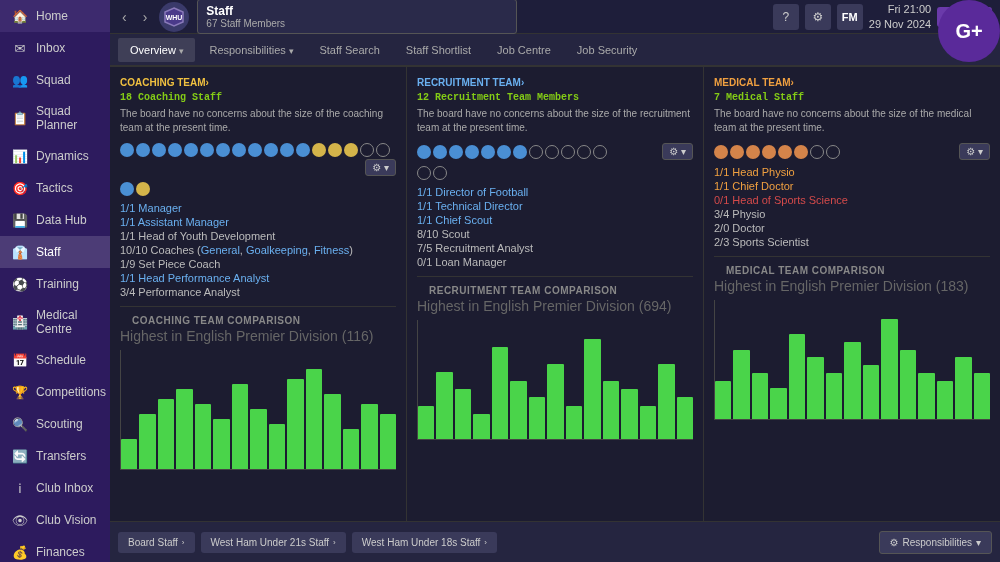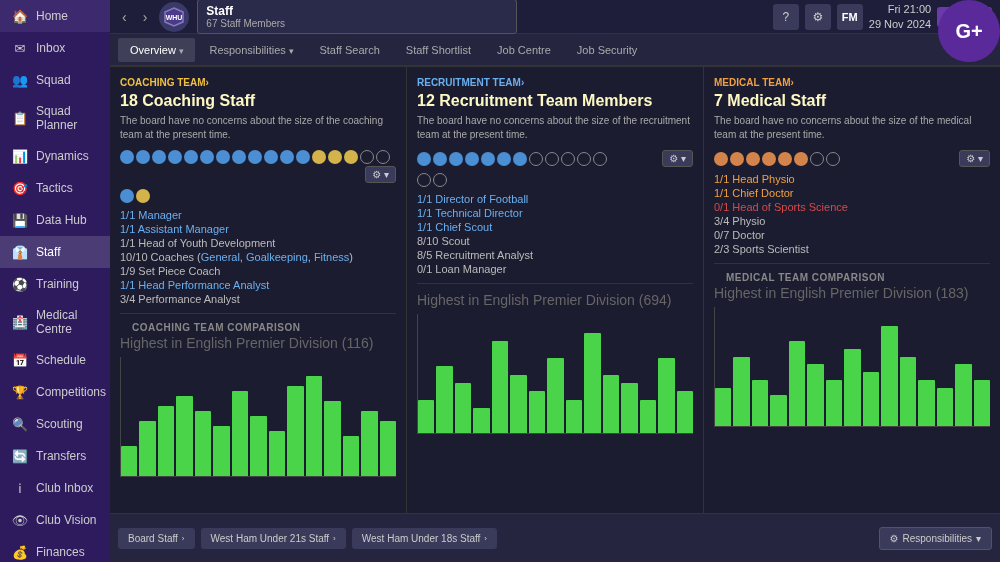--- a/index.html
+++ b/index.html
@@ -50,21 +50,21 @@
       background: #1c1c30; overflow: hidden; display: flex; flex-direction: column;
     }
 
     
     .columns { display: flex; flex: 1; gap: 0; border-top: 1px solid #333; }
     .col { flex: 1; border-right: 1px solid #333; padding: 10px; overflow: hidden; position: relative; }
     .col:last-child { border-right: none; }
 
     .col-team-label { font-size: 10px; color: #f0c040; text-transform: uppercase; font-weight: bold; margin-bottom: 4px; cursor: pointer; }
     .col-team-label.blue { color: #6ab0f0; }
-    .col-title { font-size: 16px; font-weight: bold; color: #fef9c3; margin-bottom: 4px; }
+    .col-title { font-size: 10px; font-weight: bold; color: #84cc16; margin-bottom: 4px; font-family: Liberation Mono, monospace; }
     .col-desc { font-size: 10px; color: #aaa; margin-bottom: 8px; line-height: 1.4; }
 
     
     .avatar-row { display: flex; align-items: center; gap: 2px; margin-bottom: 6px; flex-wrap: wrap; }
     .avatar-dot { width: 14px; height: 14px; border-radius: 50%; display: inline-block; }
     .avatar-dot.blue { background: #4a8fd4; }
     .avatar-dot.yellow { background: #d4b44a; }
     .avatar-dot.outline { background: transparent; border: 1.5px solid #888; }
 
     .avatar-action { background: #3a3a5a; border: 1px solid #555; border-radius: 3px; padding: 2px 6px; font-size: 10px; color: #ccc; cursor: pointer; display: flex; align-items: center; gap: 3px; margin-left: auto; }
@@ -75,21 +75,21 @@
     .staff-item a { color: #6ab0f0; cursor: pointer; }
 
     
     .comparison-section { margin-top: 8px; border-top: 1px solid #333; padding-top: 8px; }
     .comparison-label { font-size: 10px; font-weight: bold; color: #888; text-transform: uppercase; letter-spacing: 0.5px; margin-bottom: 2px; padding-left: 12px; }
     .comparison-highest { font-size: 14px; color: #666; margin-bottom: 6px; }
     .chart-area { height: 120px; display: flex; align-items: flex-end; gap: 2px; border-bottom: 1px solid #444; border-left: 1px solid #444; padding: 4px 0 0 0; }
 
     
     #bottom-tabs {
-      position: absolute; left: 110px; bottom: 0; right: 0; height: 49px;
+      position: absolute; left: 110px; bottom: 0; right: 0; height: 41px;
       background: #252540; display: flex; align-items: center; padding: 0 8px; gap: 6px;
       border-top: 1px solid #333;
     }
     .bottom-tab { padding: 5px 10px; background: #3a3a5a; color: #ccc; border-radius: 3px; font-size: 10px; cursor: pointer; display: flex; align-items: center; gap: 4px; }
     .bottom-tab-arrow { font-size: 8px; }
     .responsibilities-btn { margin-left: auto; background: #3a3a5a; border: 1px solid #555; color: #ccc; padding: 5px 10px; border-radius: 3px; font-size: 10px; cursor: pointer; display: flex; align-items: center; gap: 4px; }
   </style>
 </head>
 <body>
 
@@ -306,25 +306,26 @@
       <div class="avatar-row">
         <span class="avatar-dot outline"></span>
         <span class="avatar-dot outline"></span>
       </div>
 
       <div class="staff-list">
         <div class="staff-item"><a style="color:#6ab0f0;">1/1 Director of Football</a></div>
         <div class="staff-item"><a style="color:#6ab0f0;">1/1 Technical Director</a></div>
         <div class="staff-item"><a style="color:#6ab0f0;">1/1 Chief Scout</a></div>
         <div class="staff-item">8/10 Scout</div>
-        <div class="staff-item">8/5 Recruitment Analyst</div>
+        <div class="staff-item">7/5 Recruitment Analyst</div>
         <div class="staff-item">0/1 Loan Manager</div>
       </div>
 
       <div class="comparison-section">
+        <div class="comparison-label">RECRUITMENT TEAM COMPARISON</div>
         <div class="comparison-highest">Highest in English Premier Division (694)</div>
         <div class="chart-area" id="recruitment-chart">
             <div style="background: rgb(74, 212, 74); border-radius: 1px 1px 0px 0px; flex: 1 1 0%; height: 33px; min-width: 8px;"></div>
             <div style="background: rgb(74, 212, 74); border-radius: 1px 1px 0px 0px; flex: 1 1 0%; height: 67px; min-width: 8px;"></div>
             <div style="background: rgb(74, 212, 74); border-radius: 1px 1px 0px 0px; flex: 1 1 0%; height: 50px; min-width: 8px;"></div>
             <div style="background: rgb(74, 212, 74); border-radius: 1px 1px 0px 0px; flex: 1 1 0%; height: 25px; min-width: 8px;"></div>
             <div style="background: rgb(74, 212, 74); border-radius: 1px 1px 0px 0px; flex: 1 1 0%; height: 92px; min-width: 8px;"></div>
             <div style="background: rgb(74, 212, 74); border-radius: 1px 1px 0px 0px; flex: 1 1 0%; height: 58px; min-width: 8px;"></div>
             <div style="background: rgb(74, 212, 74); border-radius: 1px 1px 0px 0px; flex: 1 1 0%; height: 42px; min-width: 8px;"></div>
             <div style="background: rgb(74, 212, 74); border-radius: 1px 1px 0px 0px; flex: 1 1 0%; height: 75px; min-width: 8px;"></div>
@@ -354,21 +355,21 @@
         <span class="avatar-dot outline"></span>
         <span class="avatar-dot outline"></span>
         <div class="avatar-action">⚙ ▾</div>
       </div>
 
       <div class="staff-list">
         <div class="staff-item"><a style="color:#f0a040;text-align:right;">1/1 Head Physio</a></div>
         <div class="staff-item"><a style="color:#f0a040;">1/1 Chief Doctor</a></div>
         <div class="staff-item"><a style="color:#d44a4a;">0/1 Head of Sports Science</a></div>
         <div class="staff-item">3/4 Physio</div>
-        <div class="staff-item">0/7 Doctor</div>
+        <div class="staff-item">2/0 Doctor</div>
         <div class="staff-item">2/3 Sports Scientist</div>
       </div>
 
       <div class="comparison-section">
         <div class="comparison-label">MEDICAL TEAM COMPARISON</div>
         <div class="comparison-highest">Highest in English Premier Division (183)</div>
         <div class="chart-area" id="medical-chart">
             <div style="background: rgb(74, 212, 74); border-radius: 1px 1px 0px 0px; flex: 1 1 0%; height: 38px; min-width: 8px;"></div>
             <div style="background: rgb(74, 212, 74); border-radius: 1px 1px 0px 0px; flex: 1 1 0%; height: 69px; min-width: 8px;"></div>
             <div style="background: rgb(74, 212, 74); border-radius: 1px 1px 0px 0px; flex: 1 1 0%; height: 46px; min-width: 8px;"></div>

